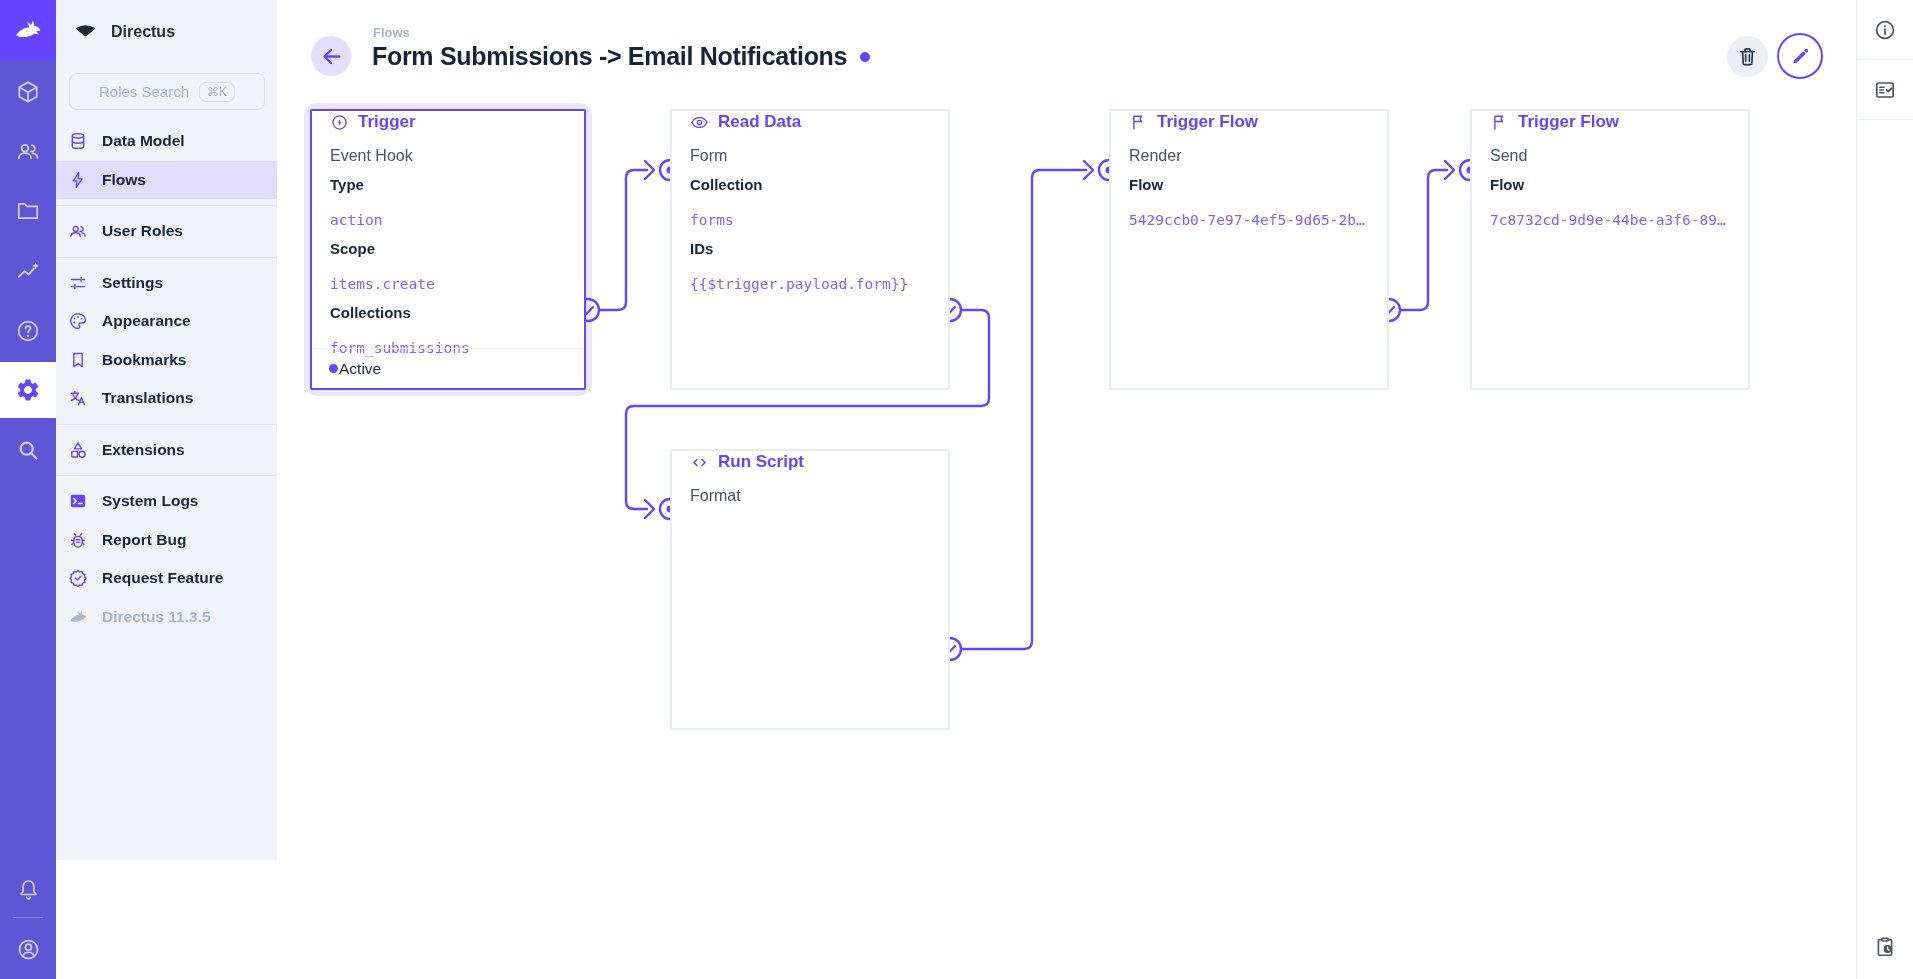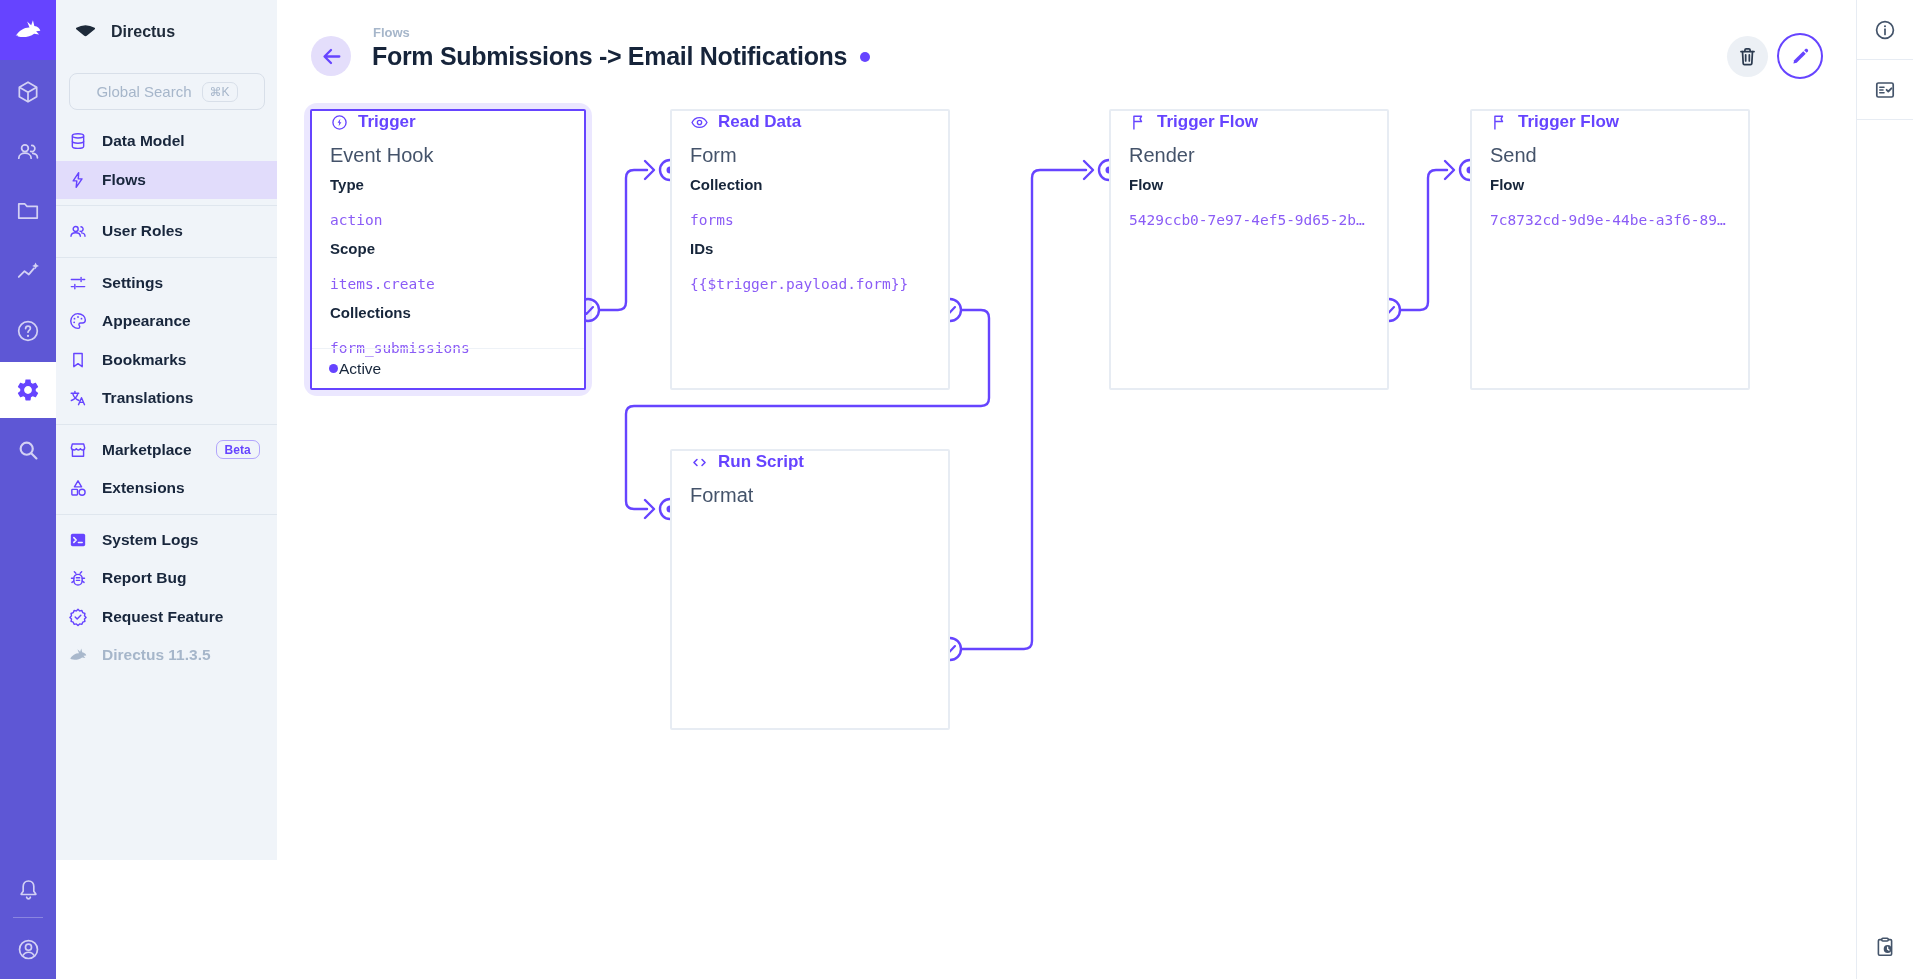--- a/index.html
+++ b/index.html
@@ -57,21 +57,21 @@
 
   
   .wires { position:absolute; left:0; top:0; width:1579px; height:979px; pointer-events:none; }
   .halo { position:absolute; left:27px; top:103px; width:288px; height:293px; border-radius:13px;
     background:rgba(102,68,255,0.13); padding:6px; }
   .card { background:#fff; border:2px solid #E7ECF3; border-radius:2px; padding:0 18px; position:relative; }
   .card.selected { border-color:#6644FF; width:100%; height:100%; }
   .card.abs { position:absolute; width:280px; height:281px; }
   .card-type { display:flex; align-items:center; gap:9px; color:#6644FF; font-size:17px; font-weight:700; height:22px; }
   .card-type .cicon { width:19px; height:19px; display:flex; }
-  .card-name { margin-top:12px; font-size:20px; color:#44536A; line-height:21px; }
+  .card-name { margin-top:12px; font-size:16px; color:#44536A; line-height:21px; }
   .f-label { margin-top:9px; font-size:15px; font-weight:700; color:#17263B; line-height:19px; }
   .f-value { margin-top:16px; font-size:14.5px; color:#8b5cf6; line-height:20px; white-space:nowrap; overflow:hidden; }
   .card-footer { position:absolute; left:0; right:0; bottom:0; height:40px; border-top:1px solid #EEF2F7;
     display:flex; align-items:center; gap:1px; padding:0 17px; }
   .status-dot { width:9px; height:9px; border-radius:50%; background:#6644FF; }
   .status-text { font-size:15.5px; color:#17263B; }
 </style>
 </head>
 <body>
 
@@ -144,21 +144,21 @@
 
 <div class="sidebar">
   <div class="project">
     <svg width="25" height="25" viewBox="0 0 24 24">
       <path fill="#1E2A3A" stroke="#1E2A3A" stroke-width="1.5" stroke-linejoin="round" d="M3.6 8.2 Q12 3.4 20.4 8.2 L13 14.4 Q12 15.2 11 14.4 Z"></path>
     </svg>
     <span class="project-name">Directus</span>
   </div>
 
   <div class="searchbox">
-    <span class="search-ph">Global Search</span>
+    <span class="search-ph">Roles Search</span>
     <span class="kbd">⌘K</span>
   </div>
 
   <div class="nav">
     <div class="nav-item">
       <span class="nicon">
         <svg width="20" height="20" viewBox="0 0 24 24" fill="none" stroke="currentColor" stroke-width="1.7">
           <ellipse cx="12" cy="5.8" rx="6.8" ry="2.6"></ellipse>
           <path d="M5.2 5.8 V18.2 c0 1.45 3 2.6 6.8 2.6 s6.8-1.15 6.8-2.6 V5.8"></path>
           <path d="M5.2 12 c0 1.45 3 2.6 6.8 2.6 s6.8-1.15 6.8-2.6"></path>
@@ -218,30 +218,20 @@
     <div class="nav-item">
       <span class="nicon">
         <svg width="20" height="20" viewBox="0 0 24 24" fill="none" stroke="currentColor" stroke-width="1.7" stroke-linecap="round" stroke-linejoin="round">
           <path d="M3.8 6.2 h9 M8.3 4 v2.2 M12 6.2 c-1 4.2-4.2 7.6-8 8.8 M5.6 6.4 c1 3.8 4 7.2 7.6 8.6"></path>
           <path d="M12.6 20 l3.6-8.4 3.6 8.4 M13.9 17.2 h4.6"></path>
         </svg>
       </span>
       <span>Translations</span>
     </div>
     <div class="nav-divider"></div>
-    <div class="nav-item">
-      <span class="nicon">
-        <svg width="20" height="20" viewBox="0 0 24 24" fill="none" stroke="currentColor" stroke-width="1.7" stroke-linejoin="round">
-          <path d="M4 9.3 5.2 4.7 h13.6 L20 9.3 c0 1.45-1.15 2.6-2.65 2.6 -1.05 0-1.95-.6-2.45-1.45 -.5 .85-1.4 1.45-2.45 1.45 s-1.95-.6-2.45-1.45 c-.5 .85-1.4 1.45-2.45 1.45 C5.15 11.9 4 10.75 4 9.3 Z"></path>
-          <path d="M5.3 11.8 V19.4 H18.7 V11.8"></path>
-        </svg>
-      </span>
-      <span>Marketplace</span>
-      <span class="badge-beta">Beta</span>
-    </div>
     <div class="nav-item">
       <span class="nicon">
         <svg width="20" height="20" viewBox="0 0 24 24" fill="none" stroke="currentColor" stroke-width="1.7" stroke-linejoin="round">
           <path d="M12 3.4 16.3 10.6 H7.7 Z"></path>
           <rect x="4.6" y="13.6" width="6.8" height="6.8" rx="0.8"></rect>
           <circle cx="16.9" cy="17" r="3.6"></circle>
         </svg>
       </span>
       <span>Extensions</span>
     </div>

